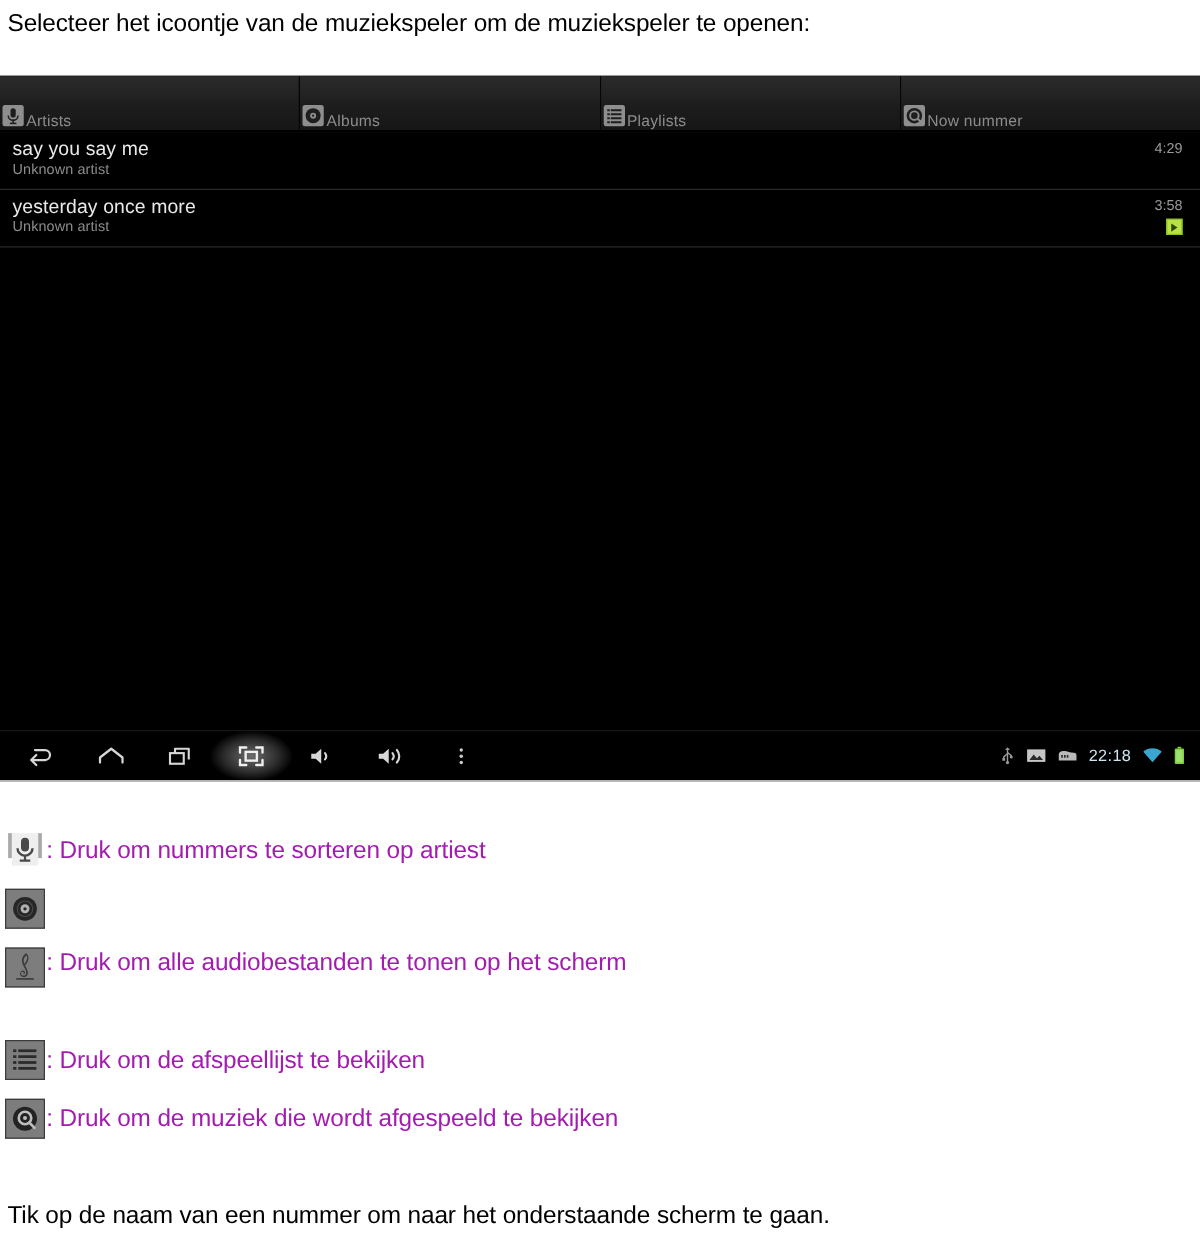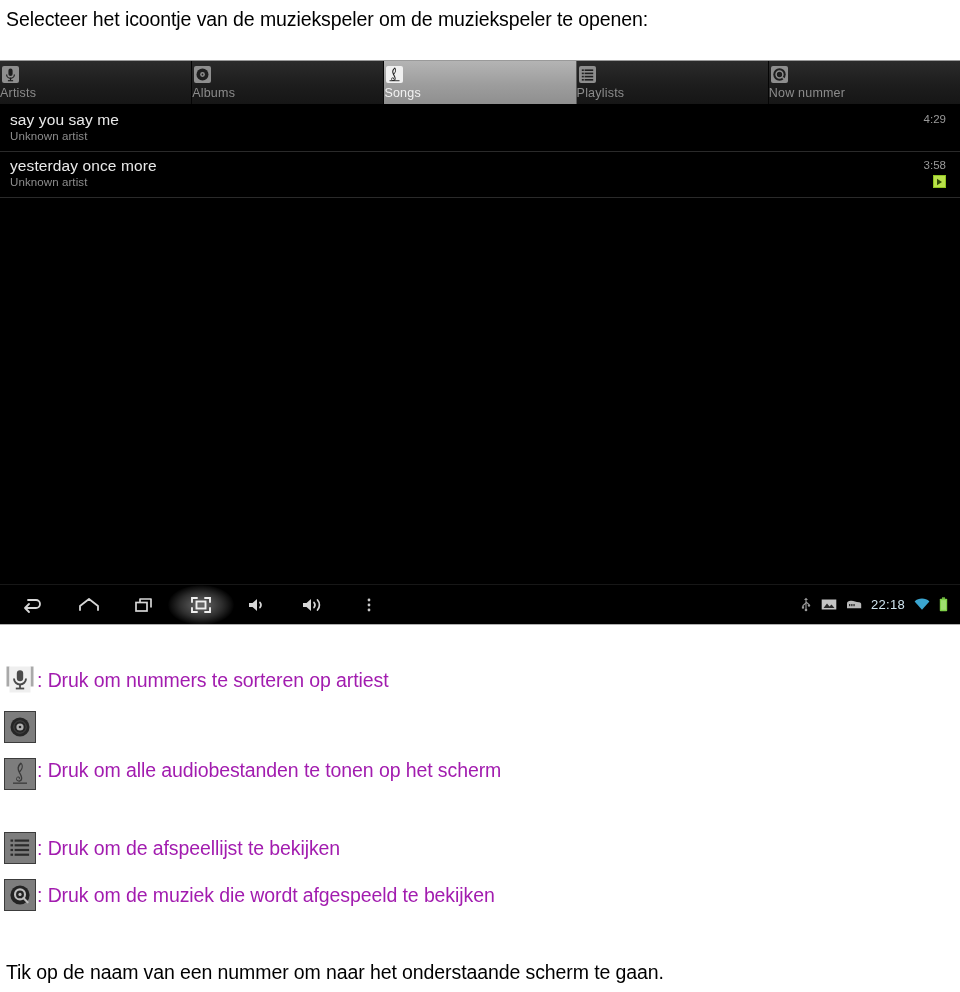--- a/index.html
+++ b/index.html
@@ -49,22 +49,21 @@
     width: 100%;
     height: 45px;
     background: #1b1b1b;
     border-bottom: 2px solid #000000;
   }
   .tab {
     position: relative;
     flex: 1 1 0;
     height: 100%;
     display: flex;
-    flex-direction: column;
-    align-items: flex-start;
+    align-items: flex-end;
     justify-content: flex-start;
     padding-top: 3px;
     background: linear-gradient(180deg, #2b2b2b 0%, #1d1d1d 55%, #161616 100%);
     border-right: 1px solid #050505;
   }
   .tab:last-child { border-right: none; }
   .tab.selected {
     background: linear-gradient(180deg, #b4b4b4 0%, #9d9d9d 55%, #8f8f8f 100%);
     border-right: 1px solid #5a5a5a;
   }
@@ -270,30 +269,20 @@
           <svg width="21" height="21" viewBox="0 0 21 21">
             <rect x="2" y="2" width="17" height="17" rx="2" fill="#8e8e8e"></rect>
             <circle cx="10.5" cy="10.5" r="6" fill="#1e1e1e"></circle>
             <circle cx="10.5" cy="10.5" r="2.4" fill="#8e8e8e"></circle>
             <circle cx="10.5" cy="10.5" r="0.9" fill="#1e1e1e"></circle>
           </svg>
         </span>
         <span class="tab-label">Albums</span>
       </div>
 
-      <div class="tab selected">
-        <span class="tab-icon">
-          <svg width="21" height="21" viewBox="0 0 21 21">
-            <rect x="2" y="2" width="17" height="17" rx="2" fill="#f0f0f0"></rect>
-            <path d="M10.6 3.6c-1.8 1.5-2.6 3.1-2.3 4.8.2 1.3 1 2.6 1.6 3.9.7 1.4 1 2.5.5 3.3-.5.8-1.8.9-2.4.2-.5-.6-.3-1.4.3-1.6.5-.2 1 .1 1 .6 0 .3-.2.5-.4.5.5.3 1.1-.1 1.1-.7 0-.9-1-1.4-1.8-1-1 .4-1.3 1.8-.6 2.7.9 1.1 2.9 1 3.7-.3.7-1.1.3-2.5-.4-4-.7-1.4-1.5-2.7-1.6-3.9-.1-1.2.5-2.4 1.6-3.4.4.7.5 1.6.2 2.5-.3 1-1 1.8-1.7 2.6l.5.6c.9-.9 1.7-1.9 2-3.1.3-1.3.1-2.5-.9-3.7z" fill="#1e1e1e"></path>
-            <rect x="5.5" y="16.3" width="10" height="0.9" fill="#1e1e1e"></rect>
-          </svg>
-        </span>
-        <span class="tab-label">Songs</span>
-      </div>
 
       <div class="tab">
         <span class="tab-icon">
           <svg width="21" height="21" viewBox="0 0 21 21">
             <rect x="2" y="2" width="17" height="17" rx="2" fill="#8e8e8e"></rect>
             <rect x="4.8" y="5.4" width="2" height="1.6" fill="#1e1e1e"></rect>
             <rect x="7.6" y="5.4" width="8.6" height="1.6" fill="#1e1e1e"></rect>
             <rect x="4.8" y="8.6" width="2" height="1.6" fill="#1e1e1e"></rect>
             <rect x="7.6" y="8.6" width="8.6" height="1.6" fill="#1e1e1e"></rect>
             <rect x="4.8" y="11.8" width="2" height="1.6" fill="#1e1e1e"></rect>

